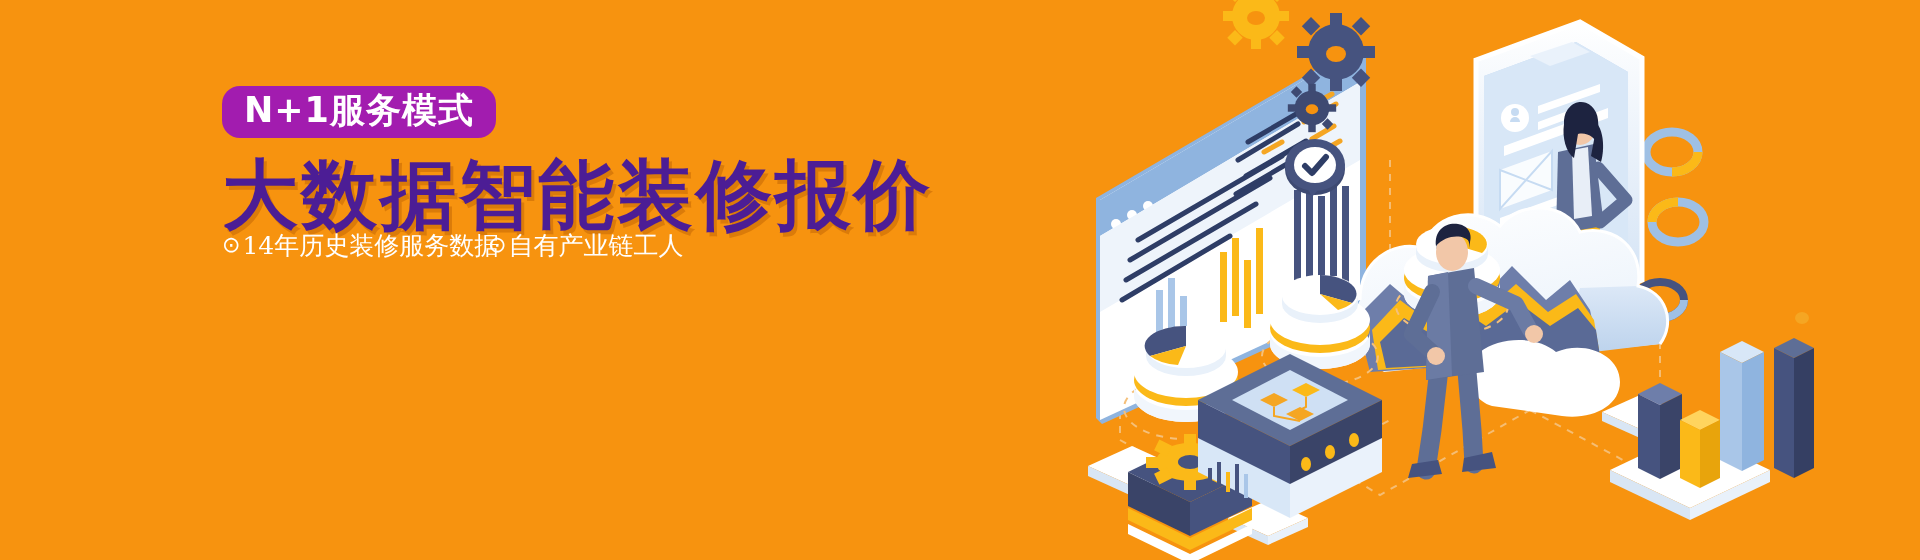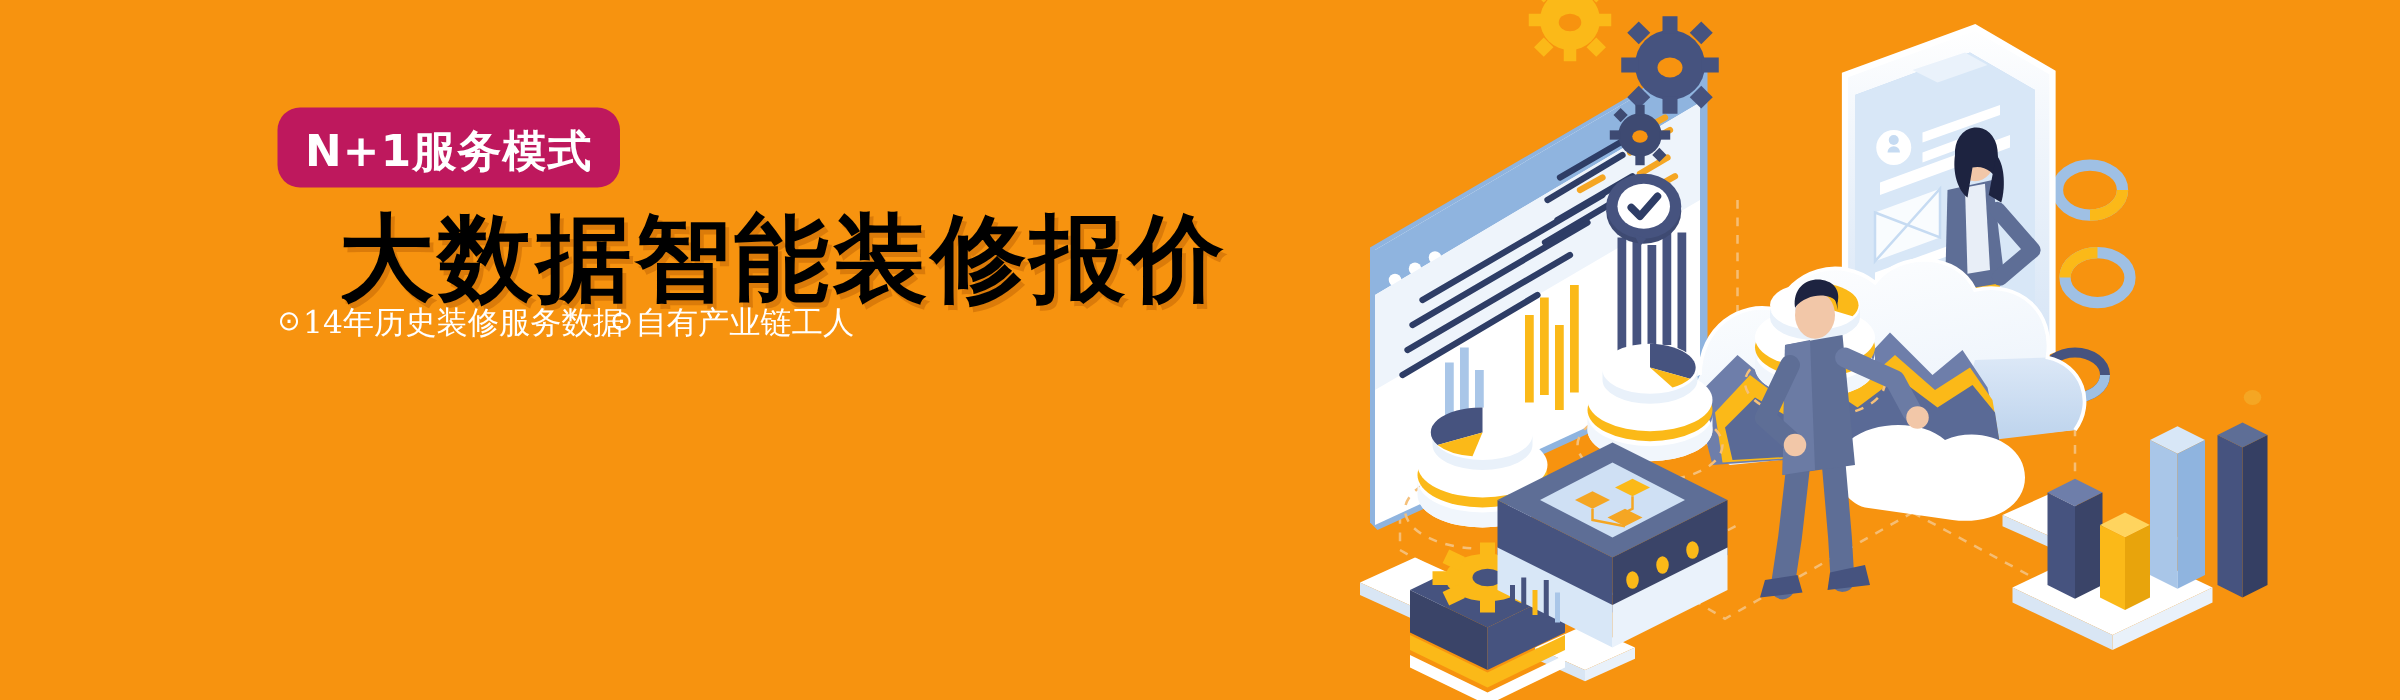--- a/index.html
+++ b/index.html
@@ -10,41 +10,40 @@
   .banner{
     position:relative;width:1920px;height:560px;
     background:#F7930F;overflow:hidden;
   }
   
   .copy{
     position:absolute;left:222px;top:86px;width:760px;
   }
   .badge{
     display:inline-block;
-    background:#be185d;
+    background:#a21caf;
     color:#FFFFFF;
     font-size:35px;
     font-weight:bold;
     letter-spacing:1px;
-    padding:18px 22px 9px 22px;
+    padding:6px 22px 9px 22px;
     border-radius:18px;
     line-height:1.05;
     font-family:"DejaVu Sans","Liberation Sans",sans-serif;
   }
   .headline{
     margin-top:19px;
-    color:#000000;
+    color:#4c1d95;
     font-size:76px;
     font-weight:bold;
     letter-spacing:3px;
     line-height:1.0;
     text-shadow:3px 4px 0 rgba(196,104,6,0.55);
     font-family:"DejaVu Sans","Liberation Sans",sans-serif;
     white-space:nowrap;
-    text-align:right;
   }
   .features{
     display:flex;
     flex-wrap:wrap;
     width:560px;
   }
   .feat-col{
     display:flex;flex-direction:column;
   }
   .feat-col.c1{width:266px;}

